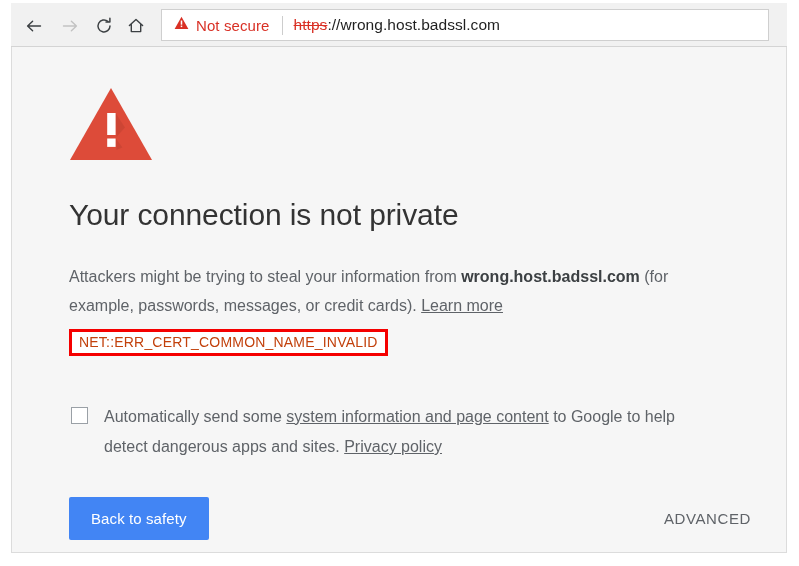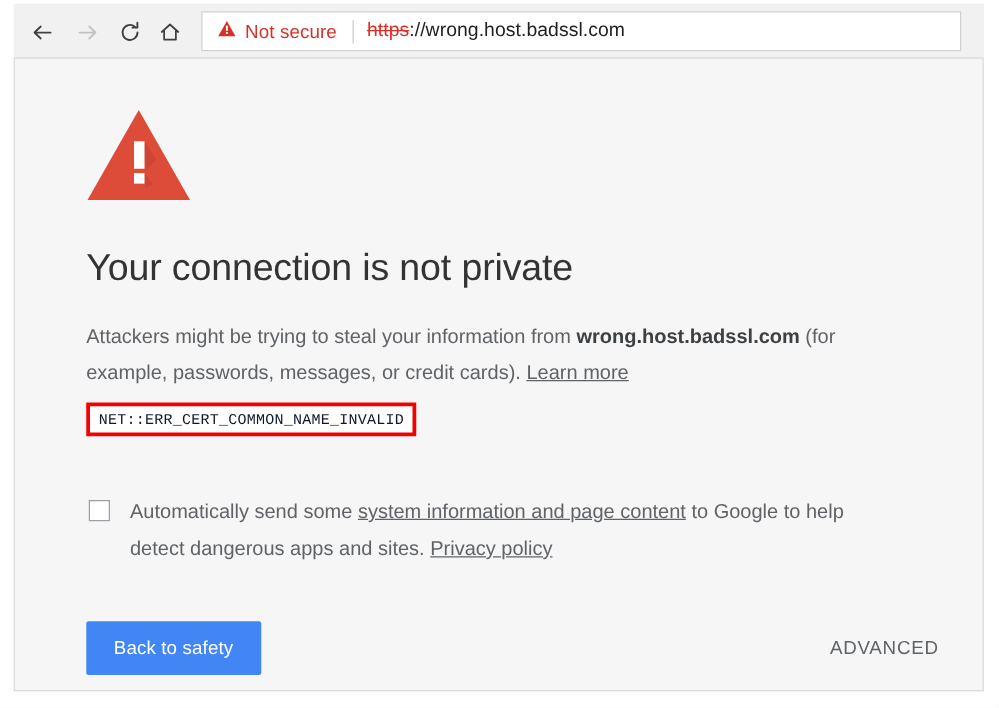--- a/index.html
+++ b/index.html
@@ -128,21 +128,21 @@
   #warning-icon {
     width: 84px;
     height: 74px;
     margin-bottom: 36px;
   }
 
   #page-title {
     font-size: 30px;
     font-weight: normal;
     color: #333333;
-    margin: 0 0 22px 0;
+    margin: 0 0 29px 0;
     letter-spacing: -0.1px;
     line-height: 1.2;
   }
 
   #error-paragraph {
     font-size: 16px;
     line-height: 29px;
     color: #5f6368;
     margin: 0;
     max-width: 634px;
@@ -159,25 +159,24 @@
 
   
   #error-code-annotation {
     display: inline-block;
     margin-top: 9px;
     border: 3px solid #f50000;
     background: #ffffff;
     padding: 1px 7px 2px 7px;
   }
   #error-code {
-    font-size: 12px;
-    color: #0f172a;
+    font-size: 14px;
+    color: #c2410c;
     letter-spacing: 0.2px;
     white-space: nowrap;
-    font-family: Liberation Mono, monospace;
   }
 
   
   #optin-row {
     display: flex;
     align-items: flex-start;
     margin-top: 46px;
   }
   #optin-checkbox {
     width: 17px;

